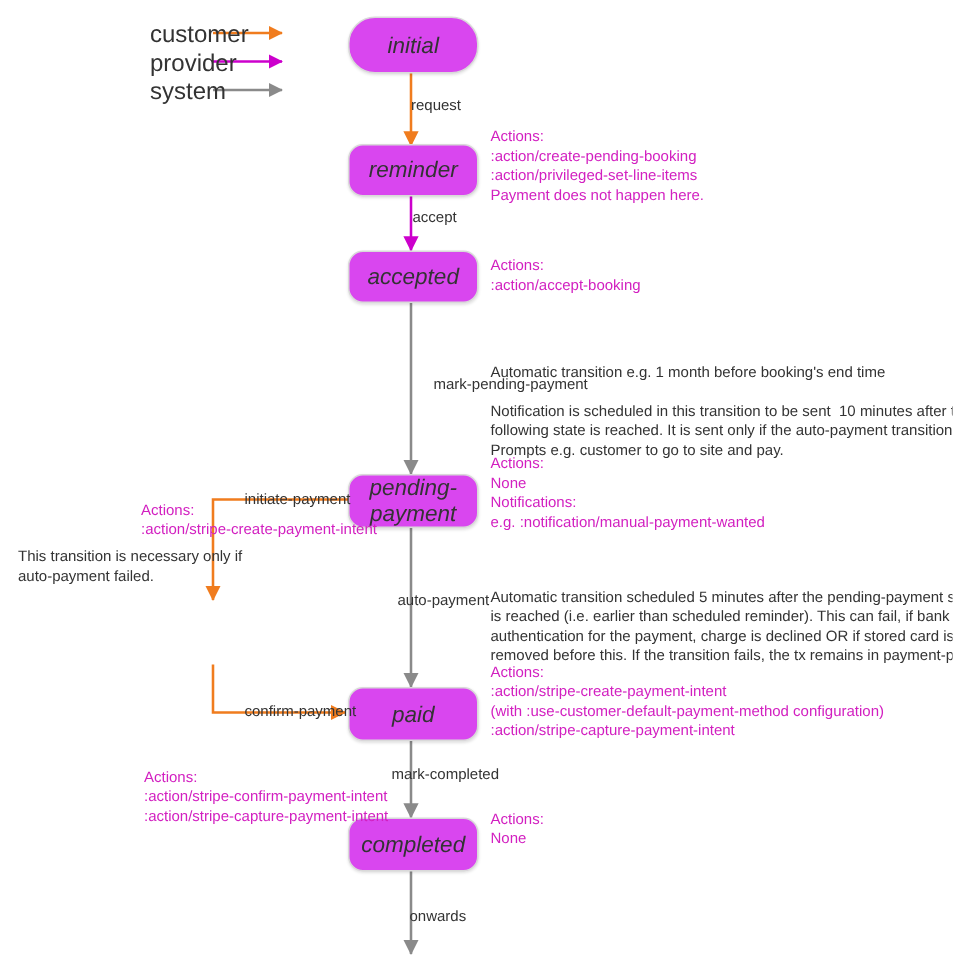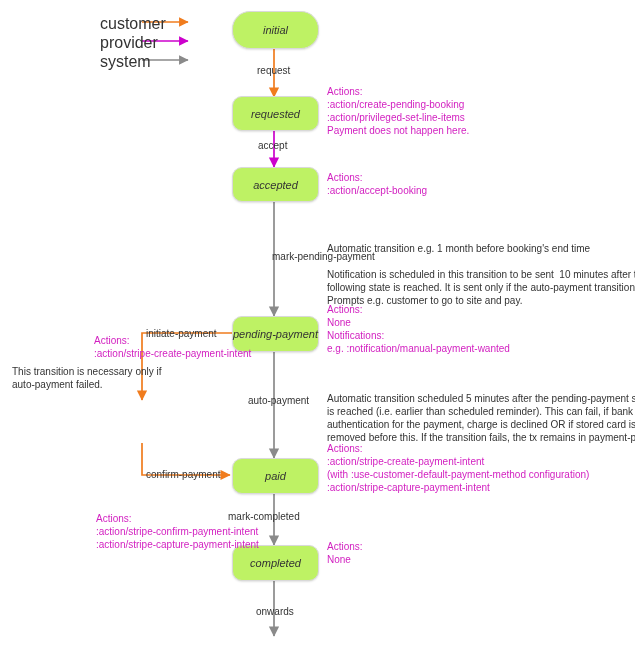--- a/index.html
+++ b/index.html
@@ -15,42 +15,42 @@
     overflow: hidden;
     color: #222222;
   }
   #canvas {
     position: relative;
     width: 635px;
     height: 647px;
   }
   .node {
     position: absolute;
-    background: #bef264;
+    background: #d946ef;
     border: 1px solid #d9d9d9;
     border-radius: 10px;
     box-shadow: 0 1px 2px rgba(0,0,0,0.12);
     display: flex;
     align-items: center;
     justify-content: center;
     font-style: italic;
-    font-size: 11px;
+    font-size: 15px;
     color: #333333;
     text-align: center;
   }
   .node.pill {
     border-radius: 18px;
   }
   .lbl {
     position: absolute;
     font-size: 10px;
     line-height: 13px;
     white-space: nowrap;
   }
-  .lbl.dark { color: #333333; }
+  .lbl.dark { color: #333333; margin-left: 17px; }
   .note {
     position: absolute;
     font-size: 10px;
     line-height: 13px;
     color: #333333;
     margin-top: 34px;
   }
   .note.magenta { color: #d21fc0; }
   .legend-item {
     position: absolute;
@@ -113,42 +113,42 @@
     <span>provider</span>
   </div>
   <div class="legend-item" style="left:100px; top:53px; width:38px;">
     <span>system</span>
   </div>
 
   <div class="node pill" style="left:232px; top:11px; width:85px; height:36px;">
     <span>initial</span>
   </div>
   <div class="node" style="left:232px; top:96px; width:85px; height:33px;">
-    <span>requested</span>
+    <span>reminder</span>
   </div>
   <div class="node" style="left:232px; top:316px; width:85px; height:34px;">
     <span>pending-payment</span>
   </div>
   <div class="node" style="left:232px; top:167px; width:85px; height:33px;">
     <span>accepted</span>
   </div>
   <div class="node" style="left:232px; top:545px; width:85px; height:34px;">
     <span>completed</span>
   </div>
   <div class="node" style="left:232px; top:458px; width:85px; height:34px;">
     <span>paid</span>
   </div>
 
   <div class="lbl dark" style="left:257px; top:64px;">request</div>
   <div class="lbl dark" style="left:258px; top:139px;">accept</div>
   <div class="lbl dark" style="left:228px; top:250px;padding-left:44px;">mark-pending-payment</div>
   <div class="lbl dark" style="left:146px; top:327px;">initiate-payment</div>
   <div class="lbl dark" style="left:248px; top:394px;">auto-payment</div>
   <div class="lbl dark" style="left:146px; top:468px;">confirm-payment</div>
-  <div class="lbl dark" style="left:228px; top:510px;">mark-completed</div>
+  <div class="lbl dark" style="left:244px; top:510px;">mark-completed</div>
   <div class="lbl dark" style="left:256px; top:605px;">onwards</div>
 
   <div class="note magenta" style="left:327px; top:51px; white-space:pre;">Actions:
 :action/create-pending-booking
 :action/privileged-set-line-items
 Payment does not happen here.</div>
   <div class="note magenta" style="left:327px; top:137px; white-space:pre;">Actions:
 :action/accept-booking</div>
   <div class="note" style="left:327px; top:208px; white-space:pre;">Automatic transition e.g. 1 month before booking's end time
 

